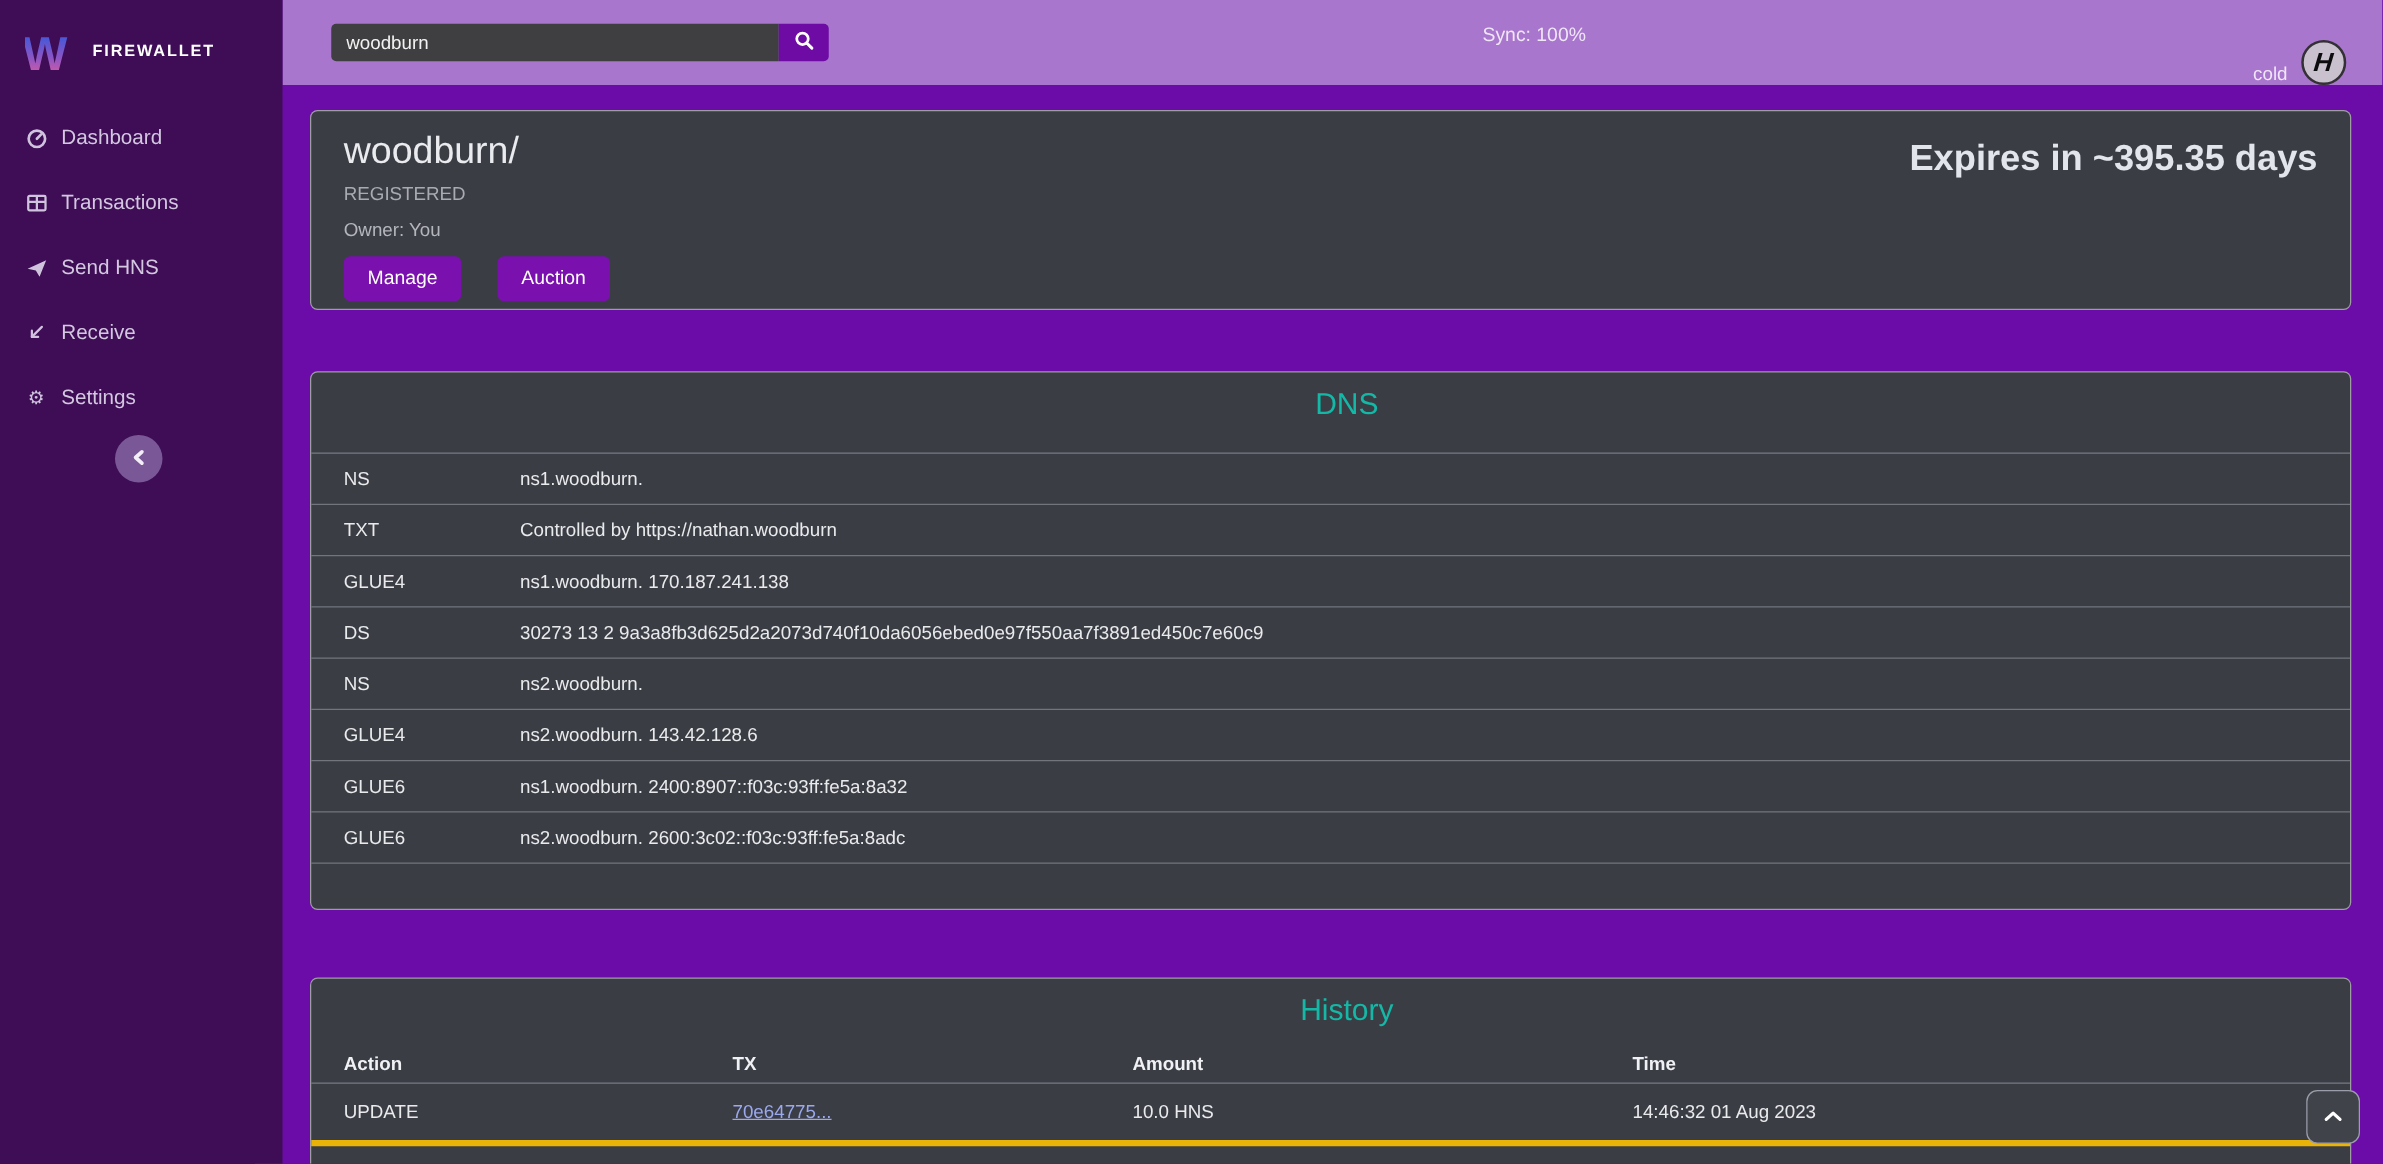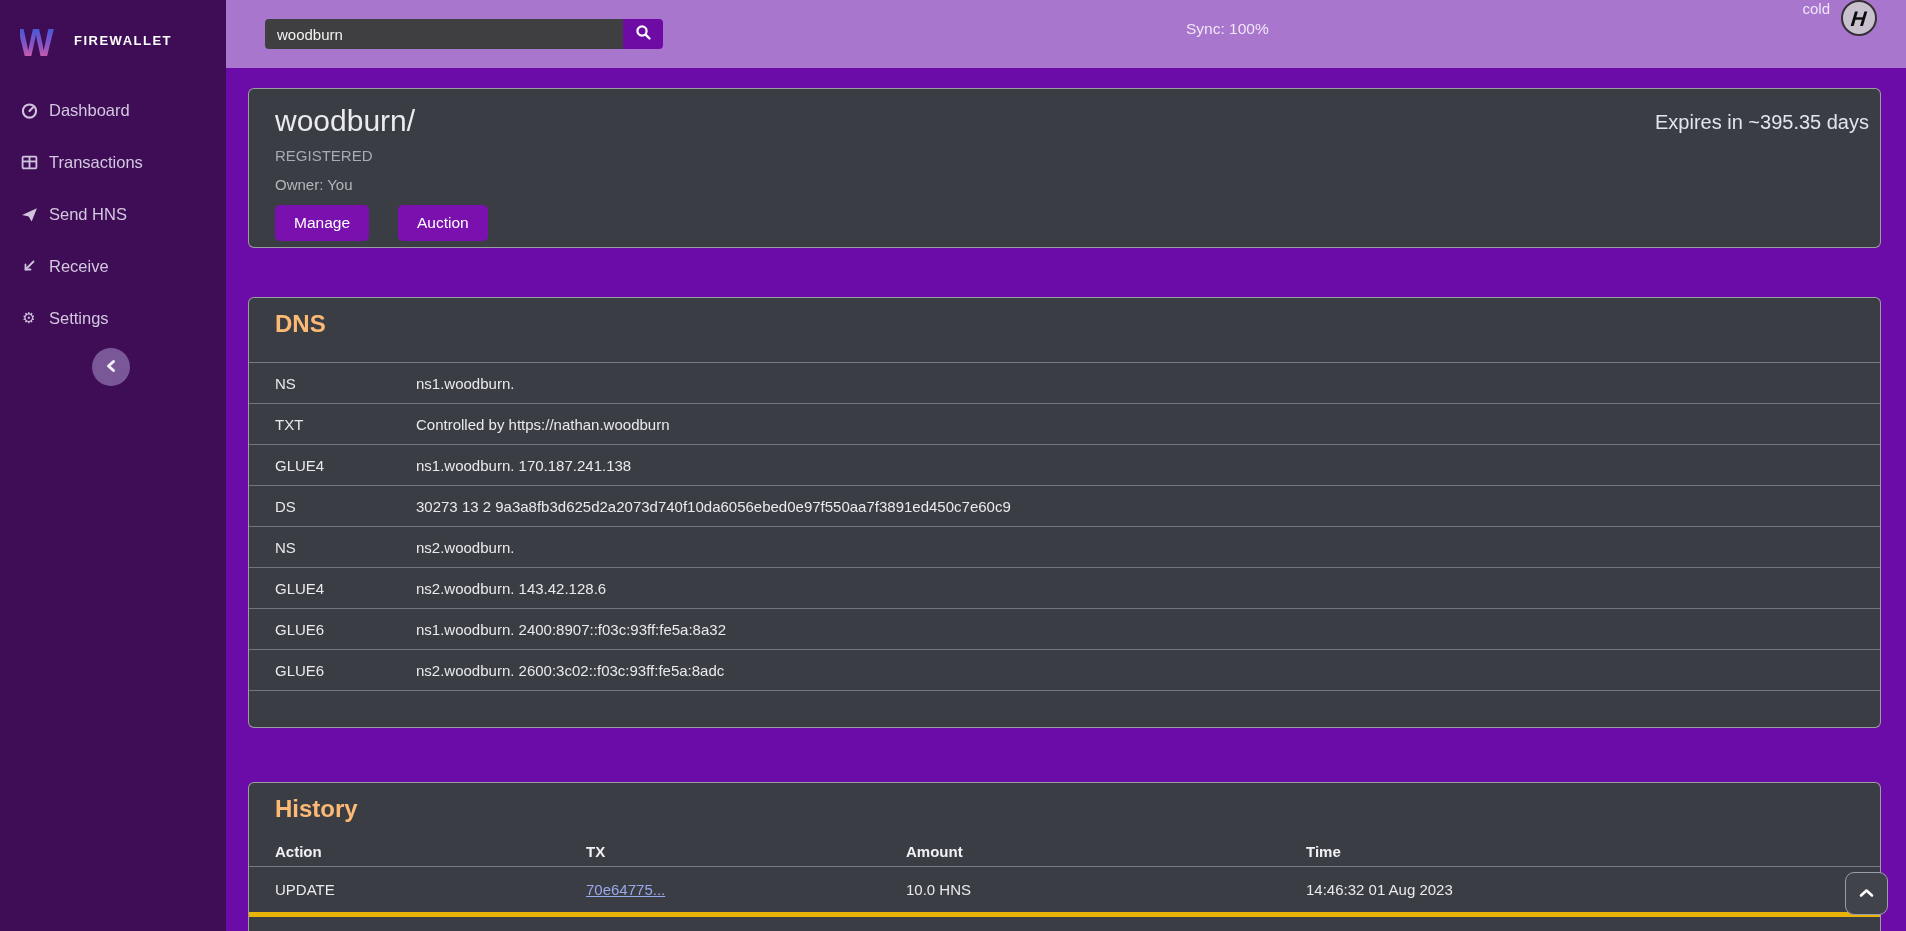--- a/index.html
+++ b/index.html
@@ -43,21 +43,21 @@
     width:358px; height:30px; background:#3f3f41; border:none; outline:none;
     color:#f2f2f2; font-size:15px; padding:12px 12px;
     border-radius:4px 0 0 4px;
     font-family:"Liberation Sans","DejaVu Sans",sans-serif;
   }
   .search-btn {
     width:40px; height:30px; border:none; background:#6e0ba4; cursor:pointer;
     border-radius:0 4px 4px 0; display:flex; align-items:center; justify-content:center;
   }
   .sync-label { position:absolute; left:960px; top:20px; font-size:15.5px; color:#efe6f7; }
-  .wallet-area { position:absolute; right:29px; top:0; height:68px; display:flex; align-items:flex-start; gap:11px; }
+  .wallet-area { position:absolute; right:29px; top:0; height:68px; display:flex; align-items:flex-end; gap:11px; }
   .wallet-name { font-size:15px; color:#efe6f7; }
   .hns-logo {
     width:36px; height:36px; border-radius:50%;
     background:#c9c2ce; border:2px solid #333036;
     display:flex; align-items:center; justify-content:center; cursor:pointer;
   }
   .hns-logo span {
     font-weight:bold; font-style:italic; font-size:21px; color:#0c0c0e;
     transform:skewX(-6deg); line-height:1;
   }
@@ -75,23 +75,23 @@
   .card-domain { top:20px; height:160px; padding:10px 26px; }
   .domain-title { font-size:30px; font-weight:500; color:#e9ebef; line-height:44px; }
   .domain-status { font-size:15px; color:#a9abb2; margin-top:4px; }
   .domain-owner { font-size:15px; color:#b4b6bc; margin-top:12px; }
   .btn-row { margin-top:12px; display:flex; gap:29px; }
   .pill-btn {
     background:#7a10ad; color:#fff; border:none; cursor:pointer;
     font-size:15.5px; padding:9px 19px; border-radius:5px;
     font-family:"Liberation Sans","DejaVu Sans",sans-serif;
   }
-  .expires { position:absolute; right:11px; top:22px; font-size:20px; color:#e3e5ec; }
-
-  .card-title { font-size:24px; font-weight:700; color:#fdba74; }
+  .expires { position:absolute; right:26px; top:22px; font-size:29px; color:#e3e5ec;font-weight:bold; }
+
+  .card-title { font-size:24px; font-weight:400; color:#14b8a6;text-align:center; }
 
   .card-dns { top:229px; height:431px; padding:12px 0 0 0; }
   .card-dns .card-title { padding-left:26px; }
   .rule { height:0; border-top:1px solid #787b83; margin-top:24px; }
   .dns-row {
     display:grid; grid-template-columns:141px 1fr;
     height:41px; align-items:center; padding:0 26px;
     border-bottom:1px solid #72757d; font-size:15px; color:#e9eaec;
   }
 

